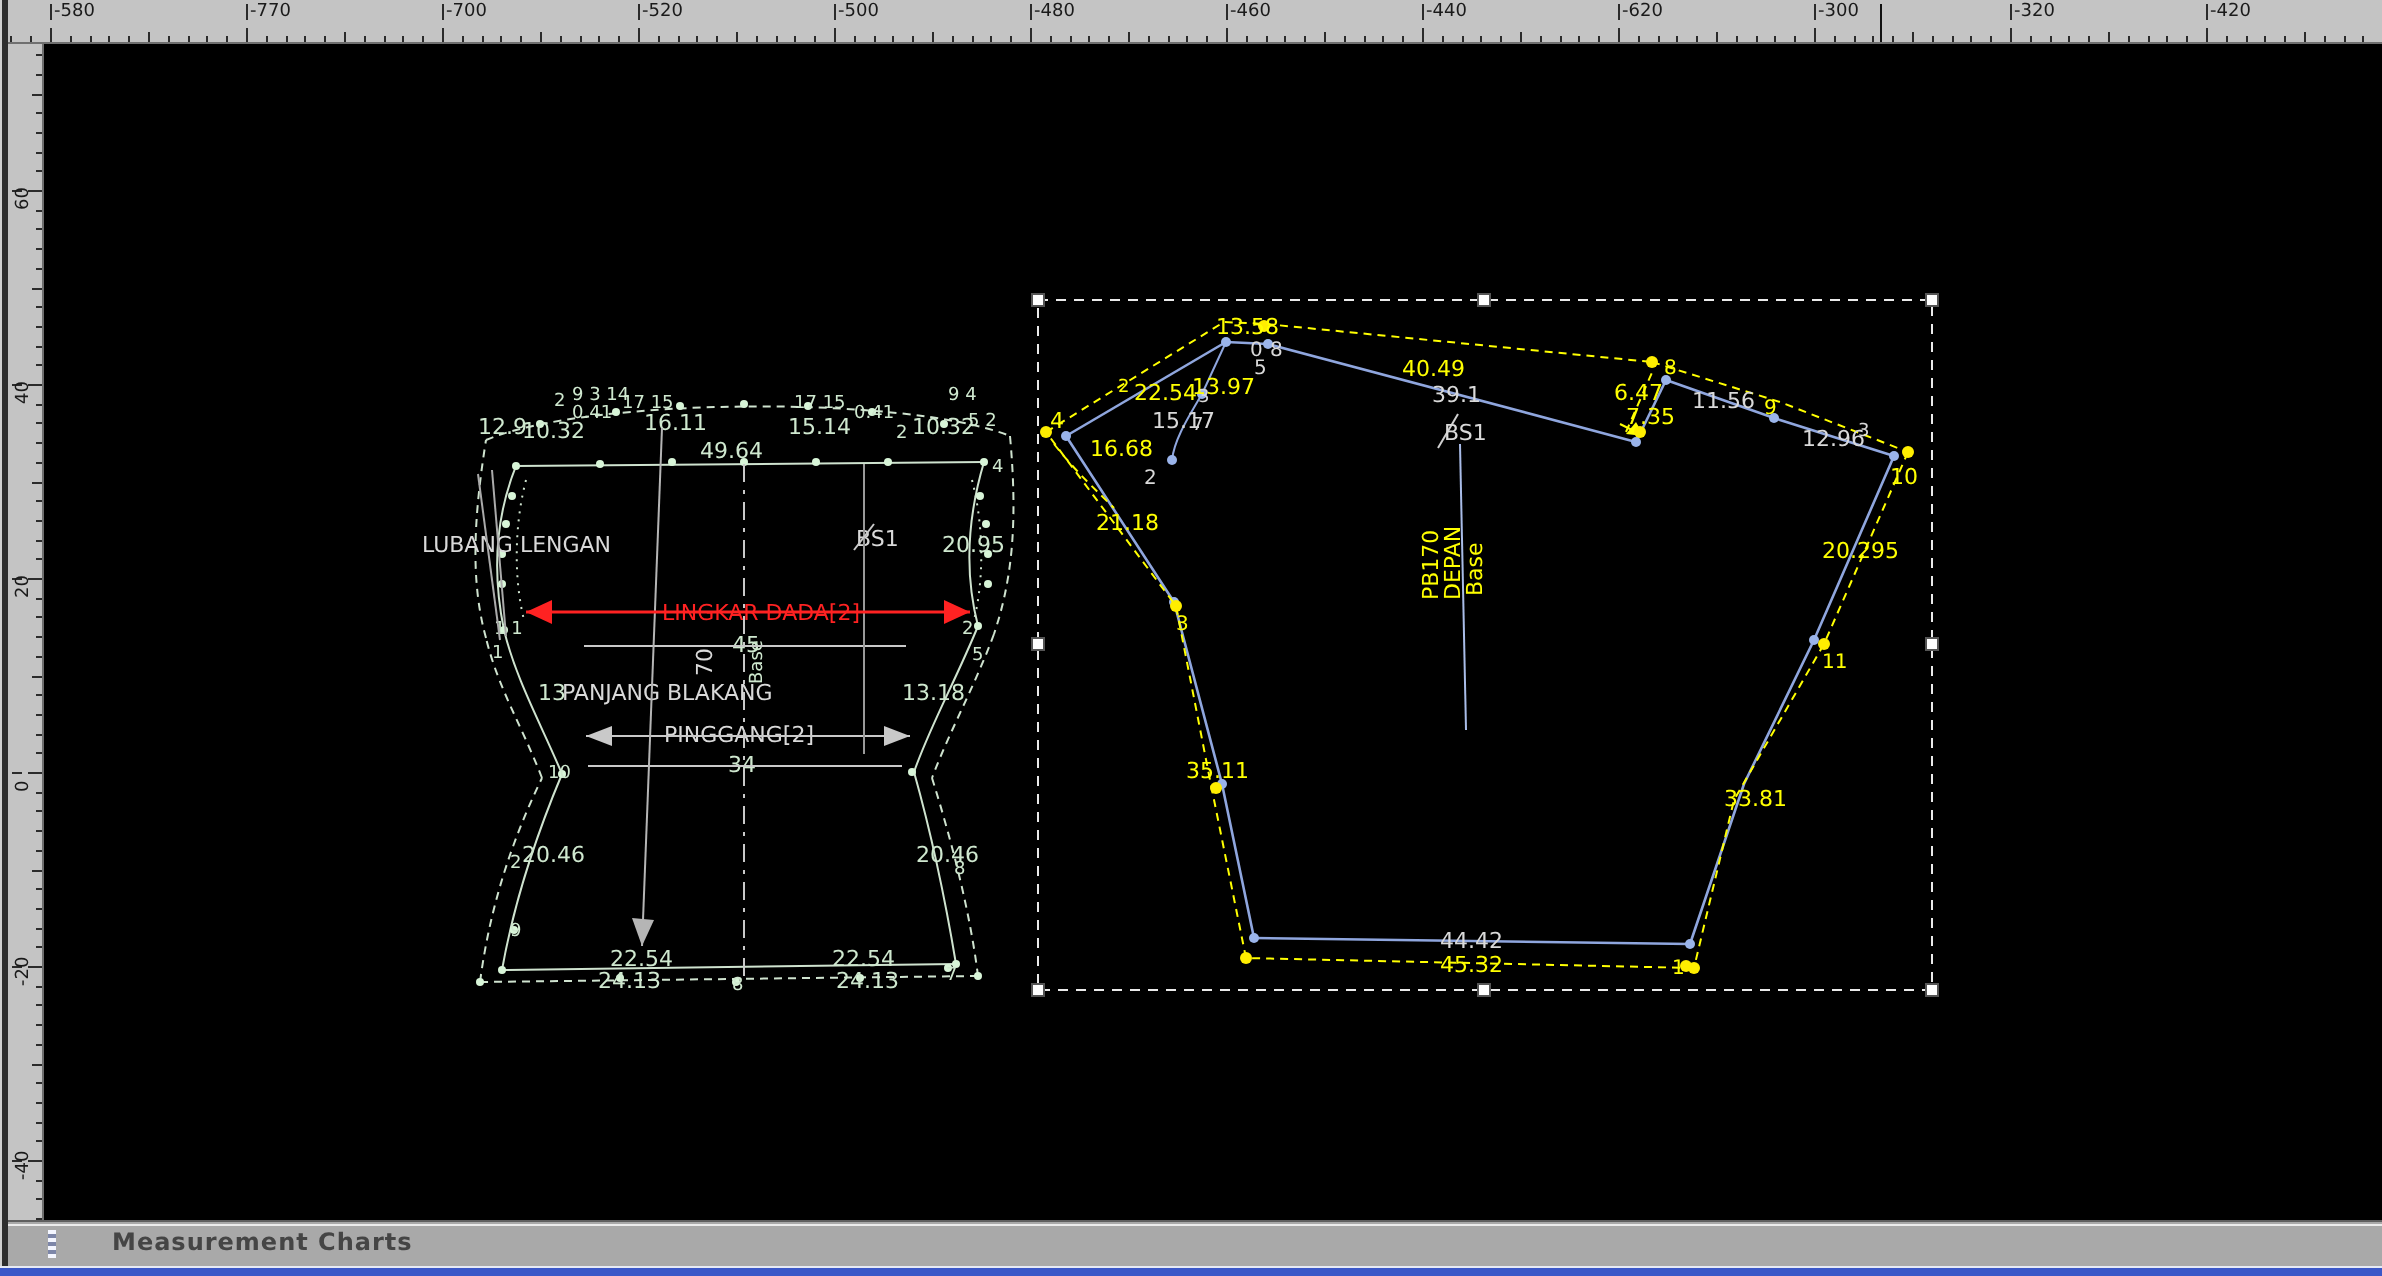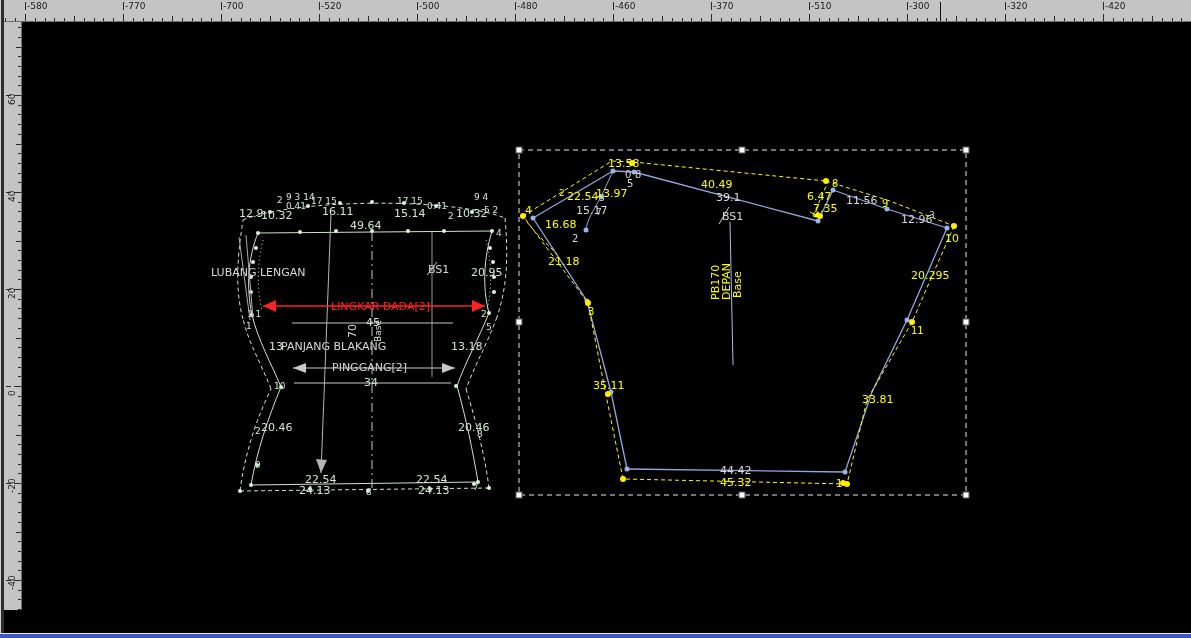--- a/index.html
+++ b/index.html
@@ -367,23 +367,23 @@
       <div class="rlabel" style="left: 219px; top: 1px;">-700</div>
       <div class="tick" style="top: 2px; left: 315px; width: 1px; height: 8px;"></div>
       <div class="rlabel" style="left: 317px; top: 1px;">-520</div>
       <div class="tick" style="top: 2px; left: 413px; width: 1px; height: 8px;"></div>
       <div class="rlabel" style="left: 415px; top: 1px;">-500</div>
       <div class="tick" style="top: 2px; left: 511px; width: 1px; height: 8px;"></div>
       <div class="rlabel" style="left: 513px; top: 1px;">-480</div>
       <div class="tick" style="top: 2px; left: 609px; width: 1px; height: 8px;"></div>
       <div class="rlabel" style="left: 611px; top: 1px;">-460</div>
       <div class="tick" style="top: 2px; left: 707px; width: 1px; height: 8px;"></div>
-      <div class="rlabel" style="left: 709px; top: 1px;">-370</div>
+      <div class="rlabel" style="left: 709px; top: 1px;">-440</div>
       <div class="tick" style="top: 2px; left: 805px; width: 1px; height: 8px;"></div>
-      <div class="rlabel" style="left: 807px; top: 1px;">-510</div>
+      <div class="rlabel" style="left: 807px; top: 1px;">-620</div>
       <div class="tick" style="top: 2px; left: 903px; width: 1px; height: 8px;"></div>
       <div class="rlabel" style="left: 905px; top: 1px;">-300</div>
       <div class="tick" style="top: 2px; left: 1001px; width: 1px; height: 8px;"></div>
       <div class="rlabel" style="left: 1003px; top: 1px;">-320</div>
       <div class="tick" style="top: 2px; left: 1099px; width: 1px; height: 8px;"></div>
       <div class="rlabel" style="left: 1101px; top: 1px;">-420</div>
       <div class="tick" style="top: 2px; left: 936px; width: 1px; height: 19px; background: rgb(17, 17, 17);"></div>
     </div>
   <div class="ruler-left" id="rulerLeft">
       <div class="tick" style="right: 0px; top: 5.1px; height: 1px; width: 3px;"></div>
@@ -453,14 +453,19 @@
       <div class="rlabel v" style="top: 180px; left: 3px;">40</div>
       <div class="tick" style="left: 2px; top: 267px; height: 1px; width: 5px;"></div>
       <div class="rlabel v" style="top: 277px; left: 3px;">20</div>
       <div class="tick" style="left: 2px; top: 364px; height: 1px; width: 5px;"></div>
       <div class="rlabel v" style="top: 374px; left: 3px;">0</div>
       <div class="tick" style="left: 2px; top: 461px; height: 1px; width: 5px;"></div>
       <div class="rlabel v" style="top: 471px; left: 3px;">-20</div>
       <div class="tick" style="left: 2px; top: 558px; height: 1px; width: 5px;"></div>
       <div class="rlabel v" style="top: 568px; left: 3px;">-40</div>
     </div>
+  <div class="statusbar">
+    <div class="inner"></div>
+    <div class="grip"></div>
+    <div class="sb-title">Measurement Charts</div>
+  </div>
   <div class="bottom-strip"></div>
 </div>
 
 </body></html>

